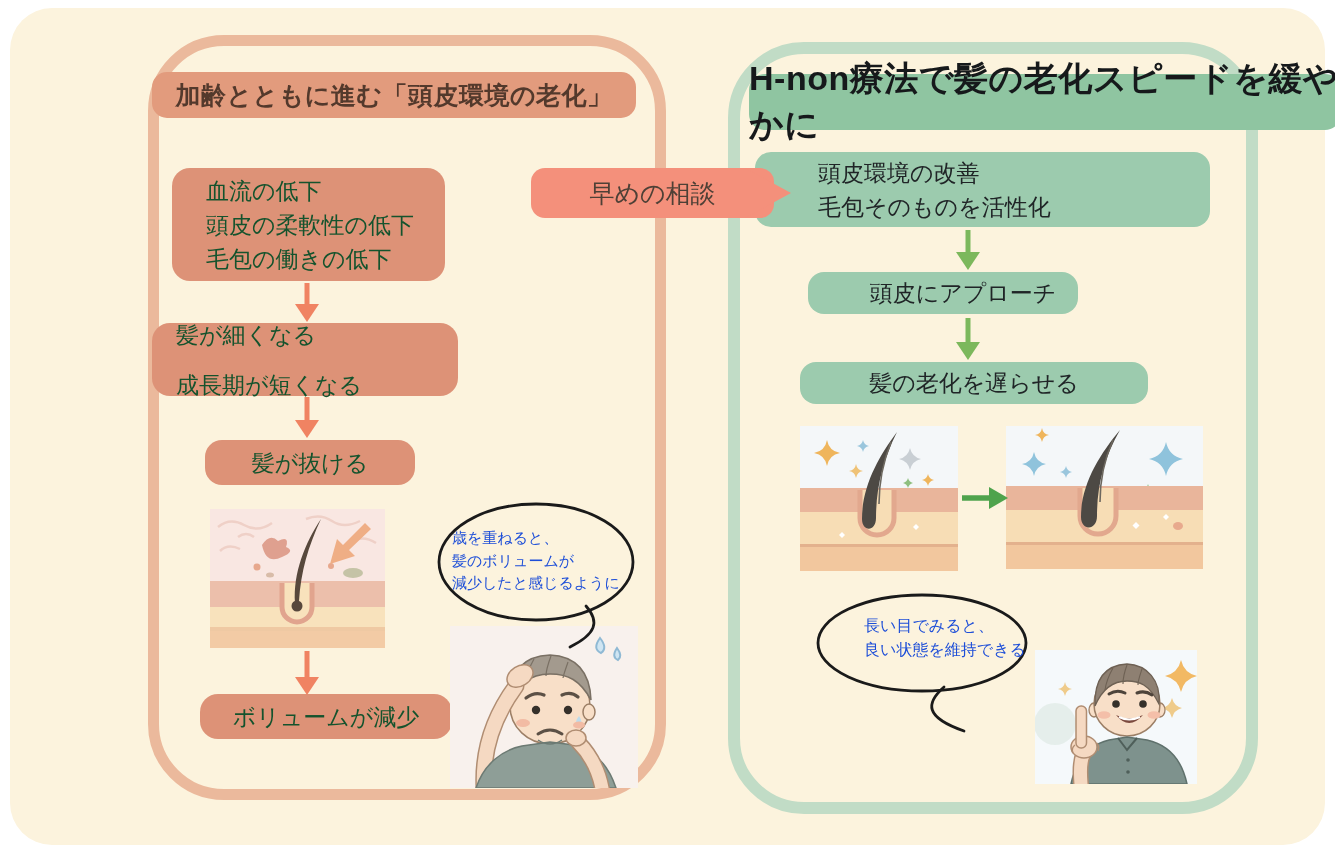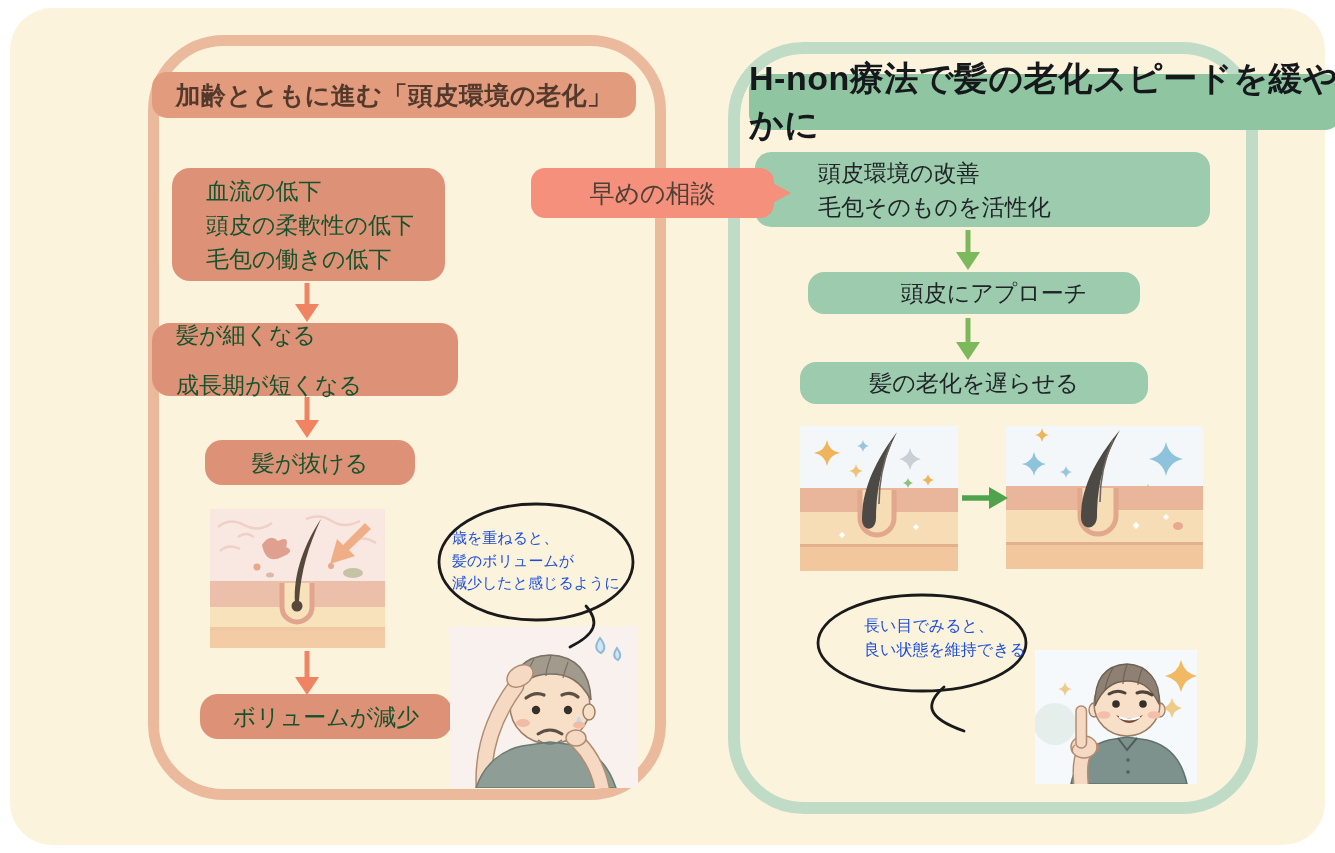--- a/index.html
+++ b/index.html
@@ -37,21 +37,21 @@
         font-size:23px;line-height:34px;z-index:2;}
   .gbox{background:#9CCBAE;color:#202527;border-radius:16px;box-sizing:border-box;
         font-size:23px;line-height:34px;z-index:2;}
   .box-left-pad{display:flex;flex-direction:column;justify-content:center;}
   .box-center{display:flex;align-items:center;justify-content:center;}
   .step1{left:172px;top:168px;width:273px;height:113px;padding-left:34px;}
   .step2{left:152px;top:323px;width:306px;height:73px;padding-left:24px;gap:16px;}
   .step3{left:205px;top:440px;width:210px;height:45px;border-radius:17px;}
   .step4{left:200px;top:694px;width:252px;height:45px;}
   .rstep1{left:755px;top:152px;width:455px;height:75px;padding-left:63px;}
-  .rstep2{left:808px;top:272px;width:332px;height:42px;padding-left:40px;}
+  .rstep2{left:808px;top:272px;width:270px;height:42px;padding-left:40px;}
   .rstep3{left:800px;top:362px;width:348px;height:42px;}
   
   .callout{left:505px;top:168px;width:288px;height:50px;z-index:6;}
   .callout-body{
     position:absolute;left:0;top:0;width:243px;height:50px;background:#F4907B;
     border-radius:14px;display:flex;align-items:center;justify-content:center;
     color:#4E4036;font-size:25px;margin-left:26px;
   }
   .callout-tip{
     position:absolute;left:240px;top:0;width:0;height:0;

